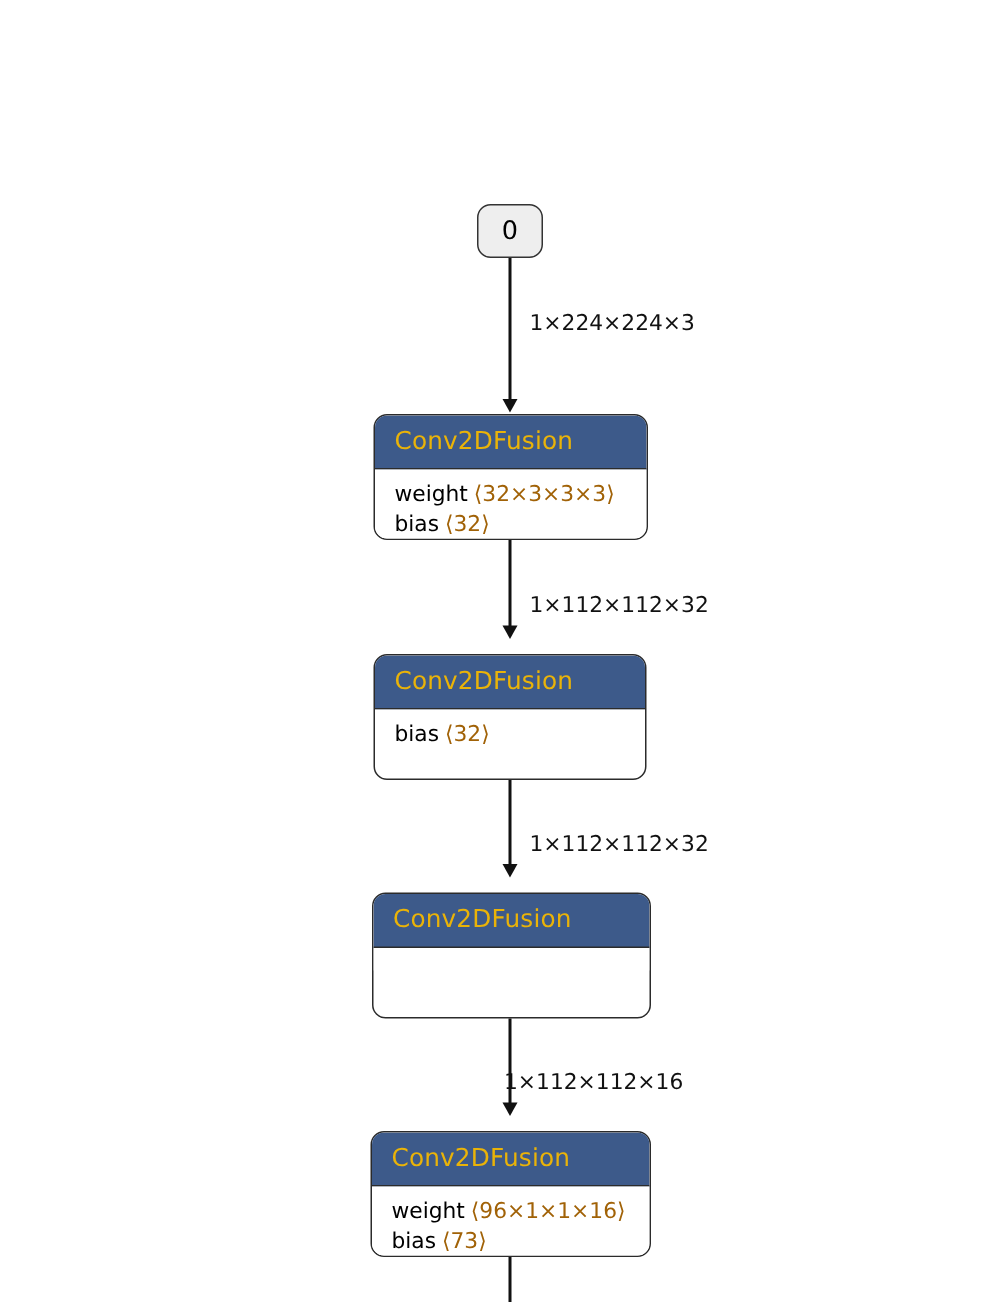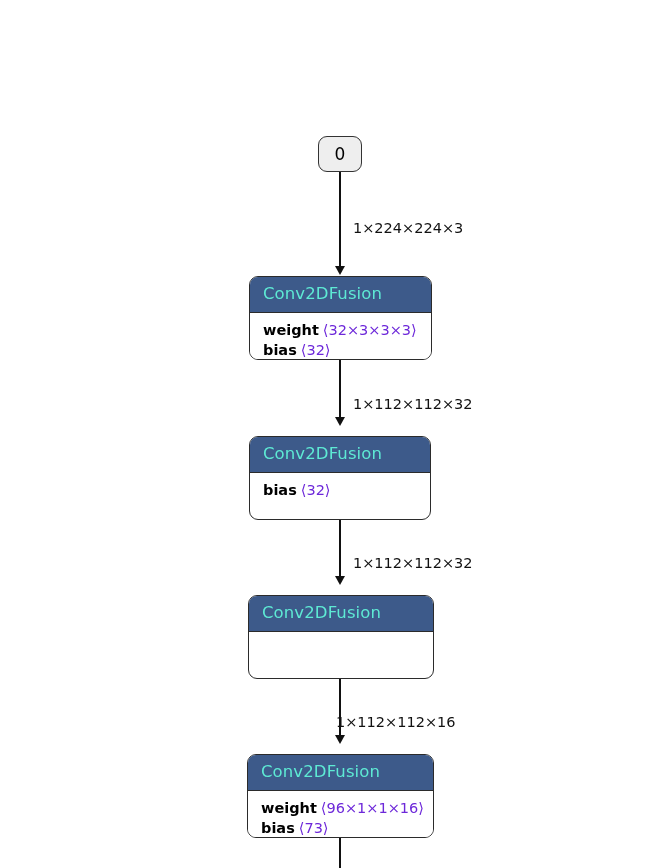--- a/index.html
+++ b/index.html
@@ -42,45 +42,45 @@
     position: absolute;
     box-sizing: border-box;
     border: 1.6px solid #2b2b2b;
     border-radius: 9px;
     background: #ffffff;
     overflow: hidden;
   }
   .op-node-header {
     box-sizing: border-box;
     background: #3d5a8a;
-    color: #5eead4;
+    color: #eab308;
     font-size: 16.5px;
     line-height: 1;
     padding: 9px 0 9px 13px;
     border-bottom: 1.6px solid #2b2b2b;
     letter-spacing: 0.1px;
     white-space: nowrap;
   }
   .op-node-body {
     box-sizing: border-box;
     background: #ffffff;
     padding: 7px 10px 8px 13px;
   }
   .attr-row {
     font-size: 14.5px;
     line-height: 20px;
     color: #111111;
     white-space: nowrap;
   }
   .attr-name {
-    font-weight: bold;
+    font-weight: normal;
     color: #000000;
   }
   .attr-value {
-    color: #6d28d9;
+    color: #a16207;
     margin-left: 4px;
   }
 
   
   .edge-line {
     position: absolute;
     background: #111111;
     width: 2px;
   }
   .edge-arrow {
@@ -103,21 +103,21 @@
 <body>
 
 <div id="graph-canvas">
 
   <div class="input-node" style="left:318px; top:136px; width:44px; height:36px;">
     <span>0</span>
   </div>
 
   <div class="edge-line" style="left:339px; top:172px; height:96px;"></div>
   <div class="edge-arrow" style="left:334.5px; top:266px;"></div>
-  <div class="edge-label" style="left:353px; top:220px;">1×224×224×3</div>
+  <div class="edge-label" style="left:353px; top:208px;">1×224×224×3</div>
 
   <div class="op-node" style="left:249px; top:276px; width:183px; height:84px;">
     <div class="op-node-header">Conv2DFusion</div>
     <div class="op-node-body">
       <div class="attr-row">
         <span class="attr-name">weight</span><span class="attr-value">⟨32×3×3×3⟩</span>
       </div>
       <div class="attr-row">
         <span class="attr-name">bias</span><span class="attr-value">⟨32⟩</span>
       </div>

